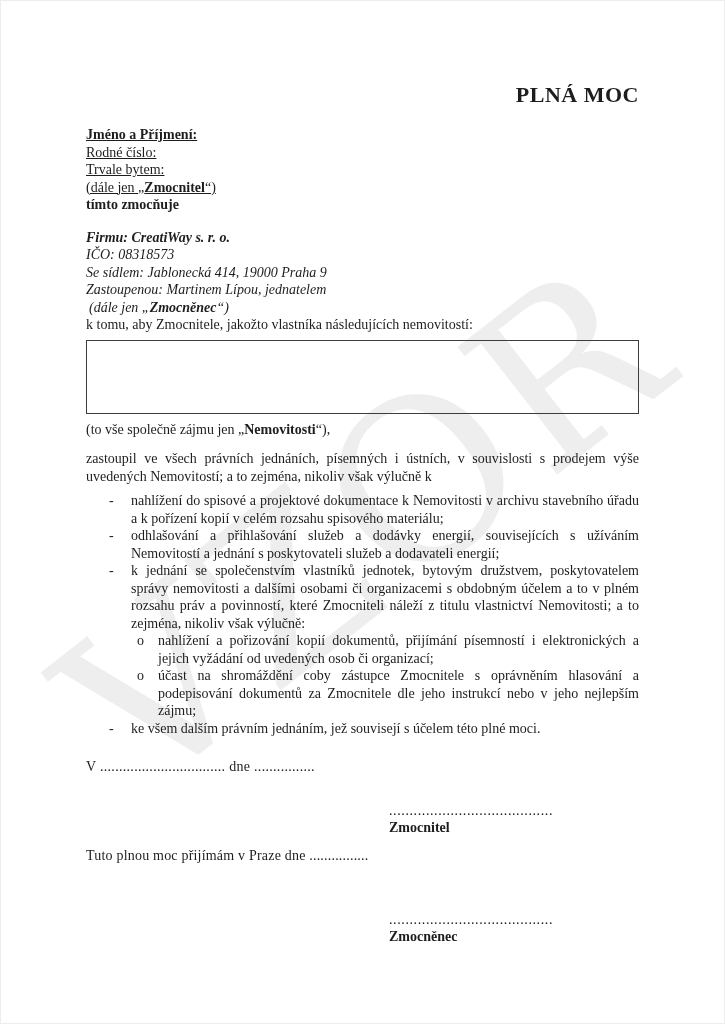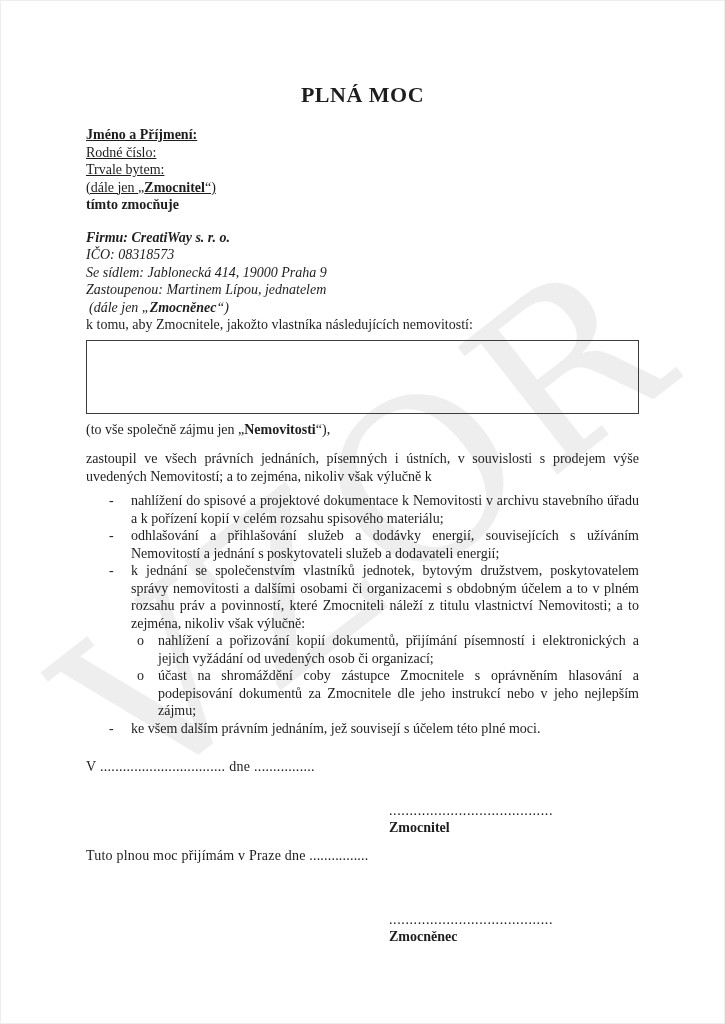--- a/index.html
+++ b/index.html
@@ -25,21 +25,21 @@
     letter-spacing:6px;
     transform:rotate(-38deg);
     user-select:none;
     white-space:nowrap;
   }
   .content { position:relative; z-index:1; padding:0 85px; }
   .title {
     margin:83px 0 0 0;
     font-size:22px; line-height:22px;
     font-weight:bold;
-    text-align:center;
+    text-align:right;
     letter-spacing:0.5px;
   }
   .block { margin:0; }
   .bt20 { margin-top:20px;text-decoration:underline; }
   .bt17 { margin-top:17px; }
   .bt15 { margin-top:15px;font-style:italic; }
   .bt14 { margin-top:14px; }
   .line { margin:0; }
   .b { font-weight:bold; }
   .indent-sm { padding-left:3px; }

